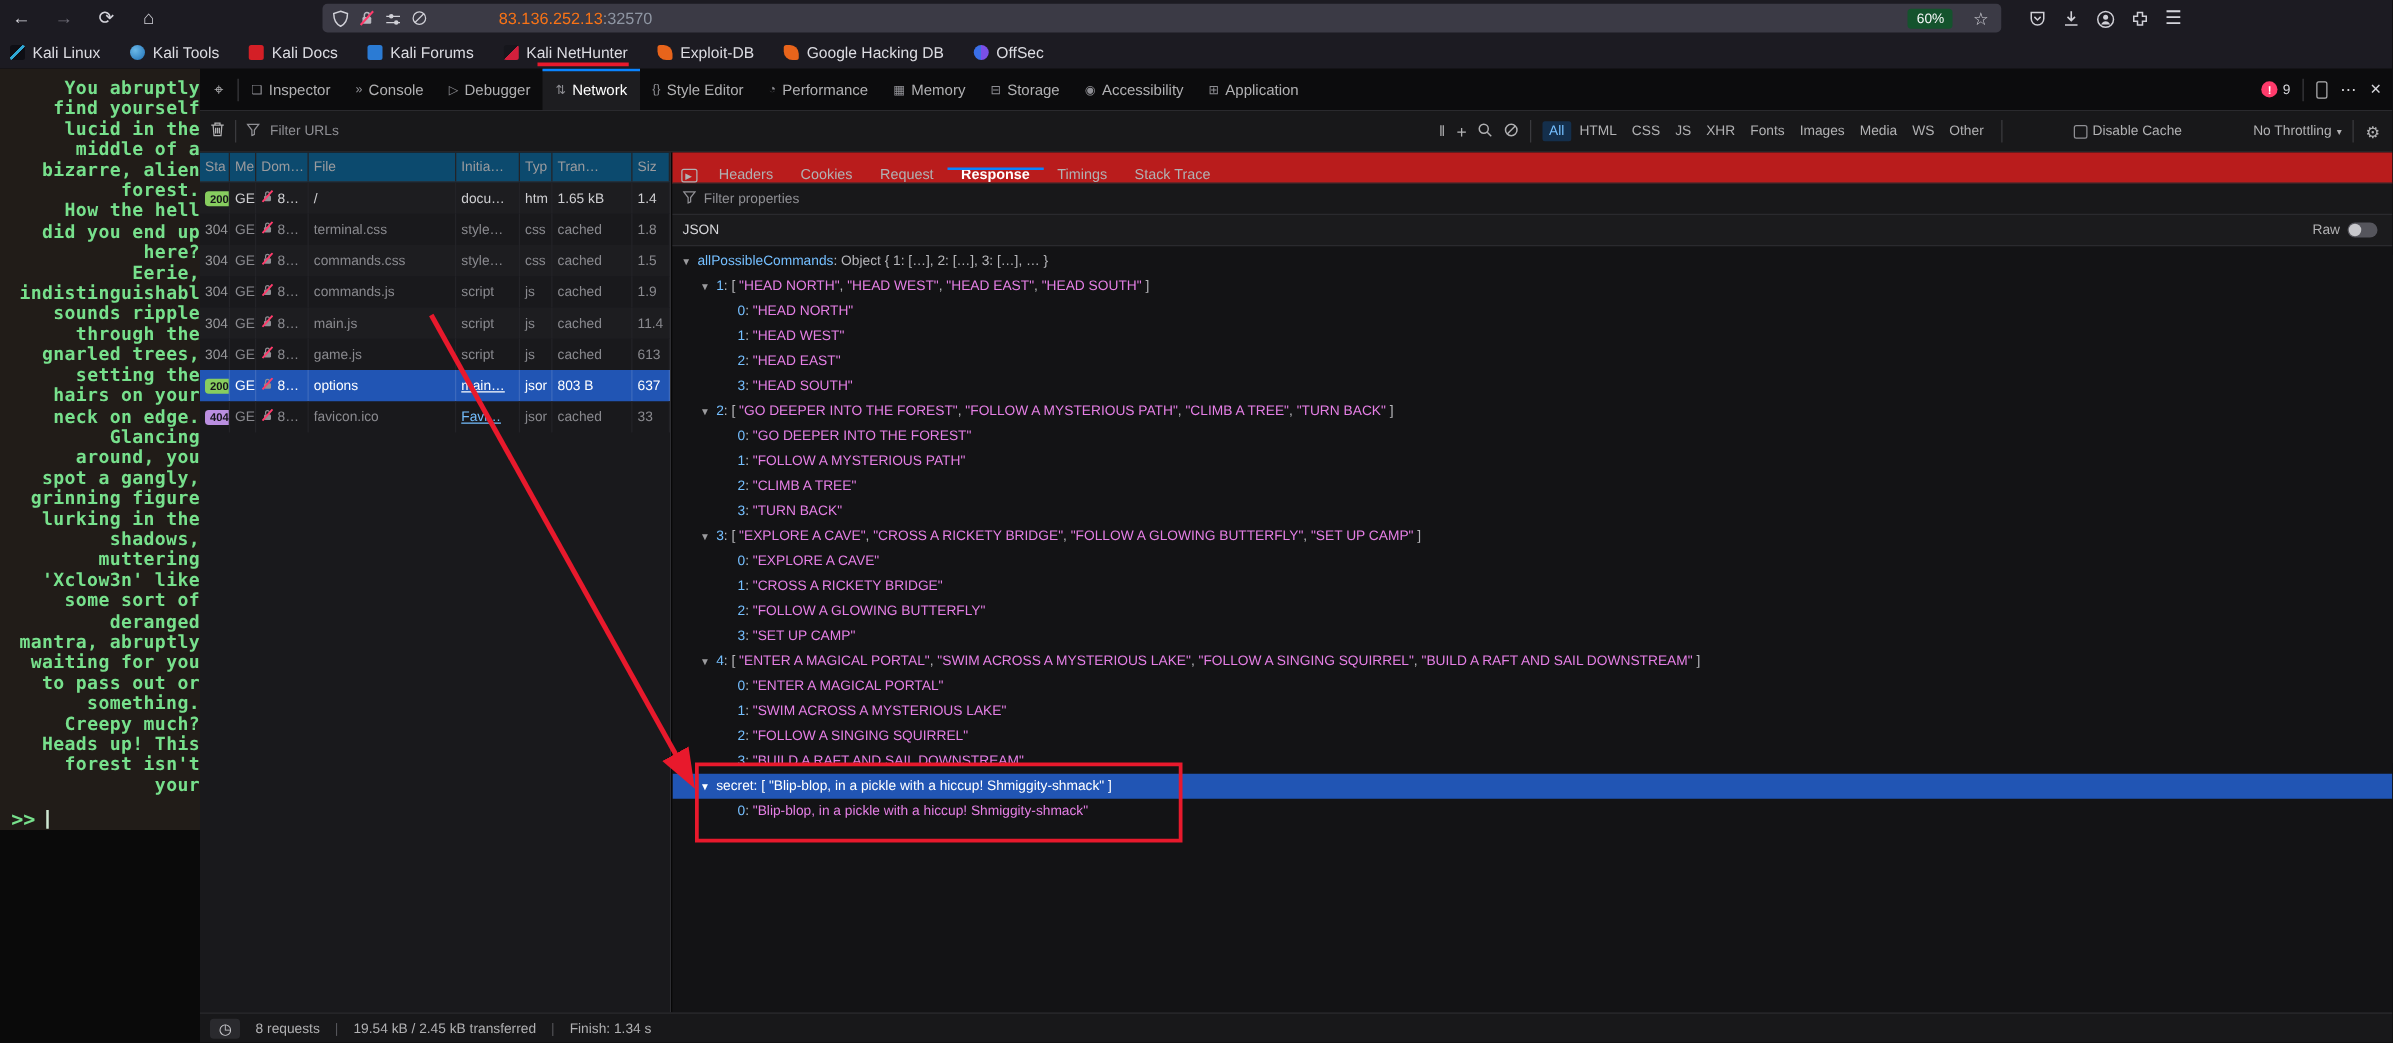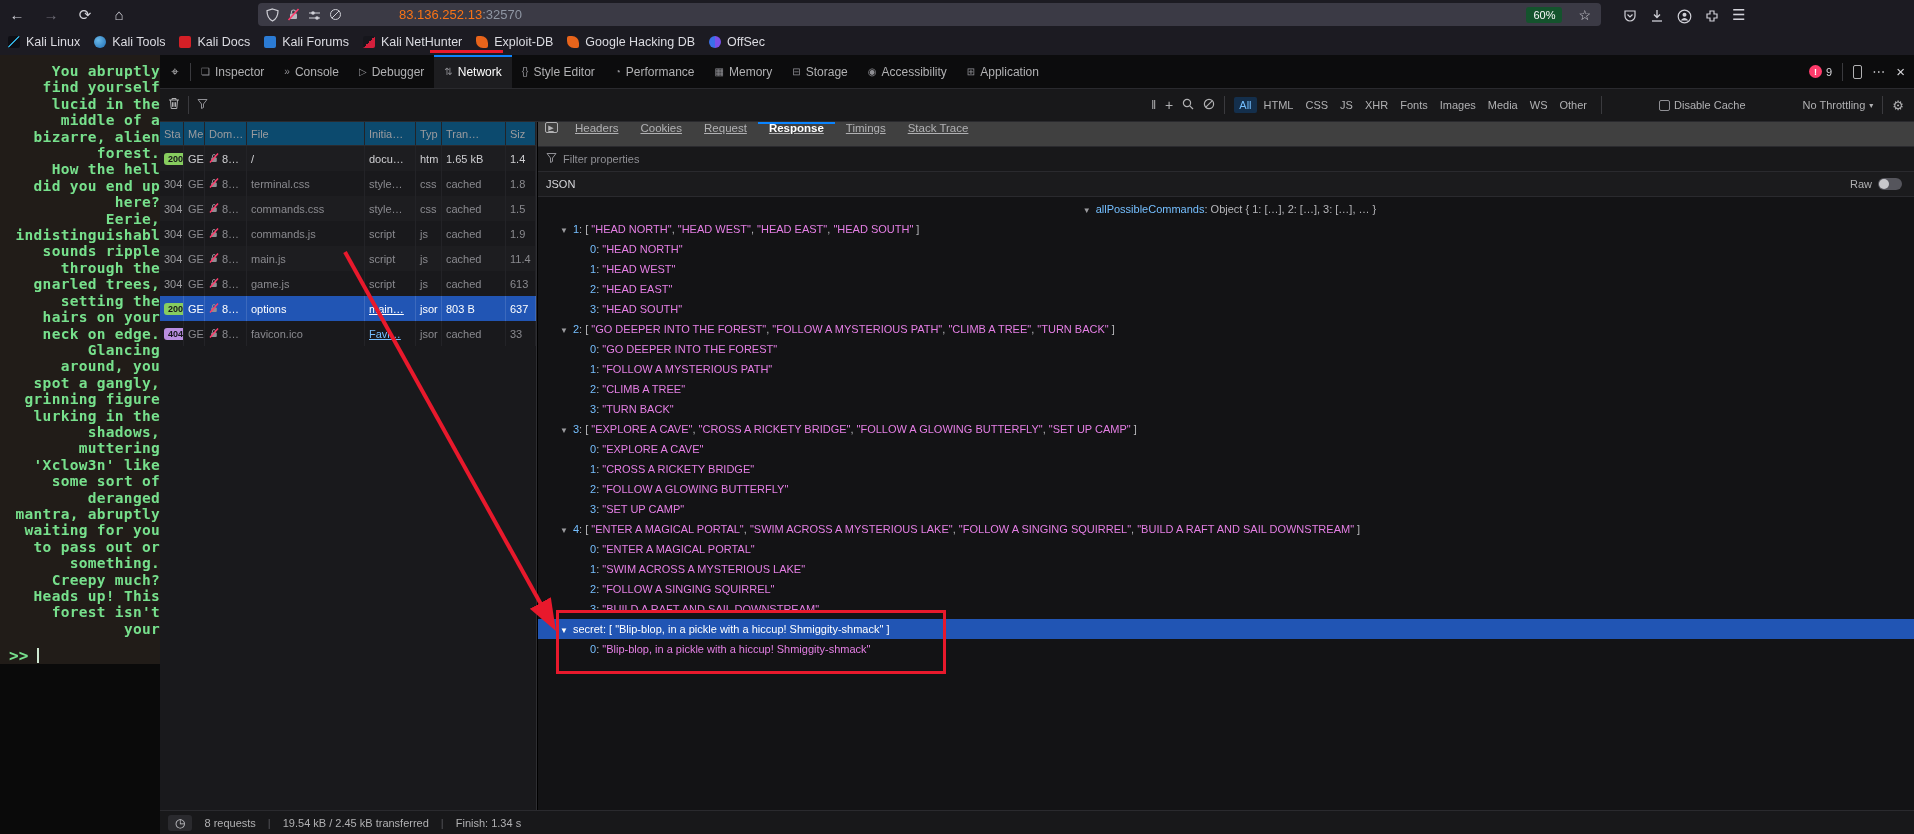--- a/index.html
+++ b/index.html
@@ -17,21 +17,21 @@
   #urlbar .uicon { display:flex; align-items:center; }
   .url-text { font-size:13px; margin-left:6px; }
   .url-host { color:#f97316;margin-left:43px; }
   .url-port { color:#8f96a3; }
   .zoom-badge { margin-left:auto; background:#14532d; color:#f9f9fb; font-size:11px;
                 padding:2px 7px; border-radius:3px; }
   .star { color:#d3d3da; font-size:14px; margin:0 2px 0 8px; }
   .chrome-right { display:flex; align-items:center; gap:13px; margin-left:22px; }
   .chrome-right .tbi { width:auto; }
 
-  .chrome-row2 { display:flex; align-items:center; height:25px; padding-left:8px; gap:14px; }
+  .chrome-row2 { display:flex; align-items:center; height:25px; padding-left:8px; gap:24px; }
   .bm { display:flex; align-items:center; gap:6px; color:#dcdce2; font-size:12.5px; position:relative; }
   .bm-ic { width:12px; height:12px; display:inline-block; flex:none; }
   .kali-linux-icon { background:linear-gradient(135deg,#0e0e14 42%,#2fa8d5 42%,#2fa8d5 54%,#0e0e14 54%); border-radius:2px; }
   .kali-tools-icon { background:radial-gradient(circle at 35% 35%,#6ab8e8,#1f6fb5); border-radius:50%; }
   .kali-docs-icon { background:#d41f26; border-radius:2px; }
   .kali-forums-icon { background:#2b7bd4; border-radius:2px; }
   .kali-nethunter-icon { background:linear-gradient(135deg,#16161c 50%,#d41f3c 50%); border-radius:2px; }
   .exploit-db-icon, .google-hacking-db-icon { background:#e8641b; border-radius:2px 7px 2px 7px; }
   .offsec-icon { background:linear-gradient(90deg,#3a6fe8 50%,#7a4fe8 50%); border-radius:50%; }
 
@@ -98,22 +98,22 @@
   .pill.ok { background:var(--status-green,#87cd5f); }
   .pill.error { background:var(--status-purple,#b98ee0); }
   .st-plain { color:#9b9b9e; font-size:11px; }
   .lnk { text-decoration:underline; color:var(--key-blue,#75bfff); }
   .nrow.sel .lnk { color:#fff; }
 
   #splitter { width:1px; background:#000; flex:none; }
 
   
   #resp-pane { flex:1; display:flex; flex-direction:column; min-width:0; background:#131315; }
-  #resp-tabs { height:25px; flex:none; background:#404040; border-bottom:1px solid #2a2a2e;
-               display:flex; align-items:flex-start; font-size:11.5px;text-decoration:underline; }
+  #resp-tabs { height:25px; flex:none; background:#b91c1c; border-bottom:1px solid #2a2a2e;
+               display:flex; align-items:flex-end; font-size:11.5px; }
   .dock-icon { width:26px; display:flex; align-items:center; justify-content:center; }
   .dock-icon span { width:13px; height:11px; border:1px solid #b1b1b3; border-radius:2px; font-size:7px;
                     display:flex; align-items:center; justify-content:center; color:#b1b1b3; }
   .rtab { display:flex; align-items:center; padding:0 11px; position:relative; color:#b1b1b3; }
   .rtab.sel { color:#fff; font-weight:bold; }
   .rtab.sel::before { content:""; position:absolute; left:0; top:0; right:0; height:2px;
                       background:var(--accent-blue,#0a84ff); }
   #resp-filter { height:25px; flex:none; display:flex; align-items:center; gap:6px; padding:0 8px;
                  border-bottom:1px solid #2a2a2e; background:#18181a; }
   #json-header { height:25px; flex:none; display:flex; align-items:center; padding:0 12px 0 8px;
@@ -355,20 +355,21 @@
         <svg width="12" height="13" viewBox="0 0 12 13">
             <path d="M1 3h10M4 3V1.5h4V3M2.5 3l.7 8.5h5.6L9.5 3M4.5 5.2v4.6M6 5.2v4.6M7.5 5.2v4.6" stroke="#b1b1b3" fill="none"></path>
           </svg>
       </span>
       <span class="vsep"></span>
       <span class="miniic">
         <svg width="11" height="11" viewBox="0 0 11 11">
             <path d="M1 1.5h9L6.5 6v3.5l-2 1V6L1 1.5z" fill="none" stroke="#8f8f94"></path>
           </svg>
       </span>
+      <input id="filter-input" placeholder="Filter URLs" style="">
       <div id="netbar-right">
         <span class="miniic">‖</span>
         <span class="miniic" style="font-size:14px;">+</span>
         <span class="miniic">
           <svg width="12" height="12" viewBox="0 0 12 12">
               <circle cx="5" cy="5" r="3.6" fill="none" stroke="#b1b1b3" stroke-width="1.2"></circle>
               <line x1="7.8" y1="7.8" x2="11" y2="11" stroke="#b1b1b3" stroke-width="1.2"></line>
             </svg>
         </span>
         <span class="miniic">
@@ -607,21 +608,21 @@
           <input id="prop-filter-input" placeholder="Filter properties" style="">
         </div>
         <div id="json-header">
           <span>JSON</span>
           <span id="raw-wrap">
               <span>Raw</span>
               <span class="toggle"></span>
             </span>
         </div>
         <div id="json-tree">
-            <div class="trow" style="padding-left: 7px; text-align: center;"><span class="a">▼</span><span class="k">allPossibleCommands</span><span class="p">: </span><span class="p">Object { 1: […], 2: […], 3: […], … }</span></div>
+            <div class="trow" style="padding-left: 7px;"><span class="a">▼</span><span class="k">allPossibleCommands</span><span class="p">: </span><span class="p">Object { 1: […], 2: […], 3: […], … }</span></div>
             <div class="trow" style="padding-left: 22px;"><span class="a">▼</span><span class="k">1</span><span class="p">: [ </span><span class="s">"HEAD NORTH"</span><span class="p">, </span><span class="s">"HEAD WEST"</span><span class="p">, </span><span class="s">"HEAD EAST"</span><span class="p">, </span><span class="s">"HEAD SOUTH"</span><span class="p"> ]</span></div>
             <div class="trow" style="padding-left: 52px;"><span class="k">0</span><span class="p">: </span><span class="s">"HEAD NORTH"</span></div>
             <div class="trow" style="padding-left: 52px;"><span class="k">1</span><span class="p">: </span><span class="s">"HEAD WEST"</span></div>
             <div class="trow" style="padding-left: 52px;"><span class="k">2</span><span class="p">: </span><span class="s">"HEAD EAST"</span></div>
             <div class="trow" style="padding-left: 52px;"><span class="k">3</span><span class="p">: </span><span class="s">"HEAD SOUTH"</span></div>
             <div class="trow" style="padding-left: 22px;"><span class="a">▼</span><span class="k">2</span><span class="p">: [ </span><span class="s">"GO DEEPER INTO THE FOREST"</span><span class="p">, </span><span class="s">"FOLLOW A MYSTERIOUS PATH"</span><span class="p">, </span><span class="s">"CLIMB A TREE"</span><span class="p">, </span><span class="s">"TURN BACK"</span><span class="p"> ]</span></div>
             <div class="trow" style="padding-left: 52px;"><span class="k">0</span><span class="p">: </span><span class="s">"GO DEEPER INTO THE FOREST"</span></div>
             <div class="trow" style="padding-left: 52px;"><span class="k">1</span><span class="p">: </span><span class="s">"FOLLOW A MYSTERIOUS PATH"</span></div>
             <div class="trow" style="padding-left: 52px;"><span class="k">2</span><span class="p">: </span><span class="s">"CLIMB A TREE"</span></div>
             <div class="trow" style="padding-left: 52px;"><span class="k">3</span><span class="p">: </span><span class="s">"TURN BACK"</span></div>

